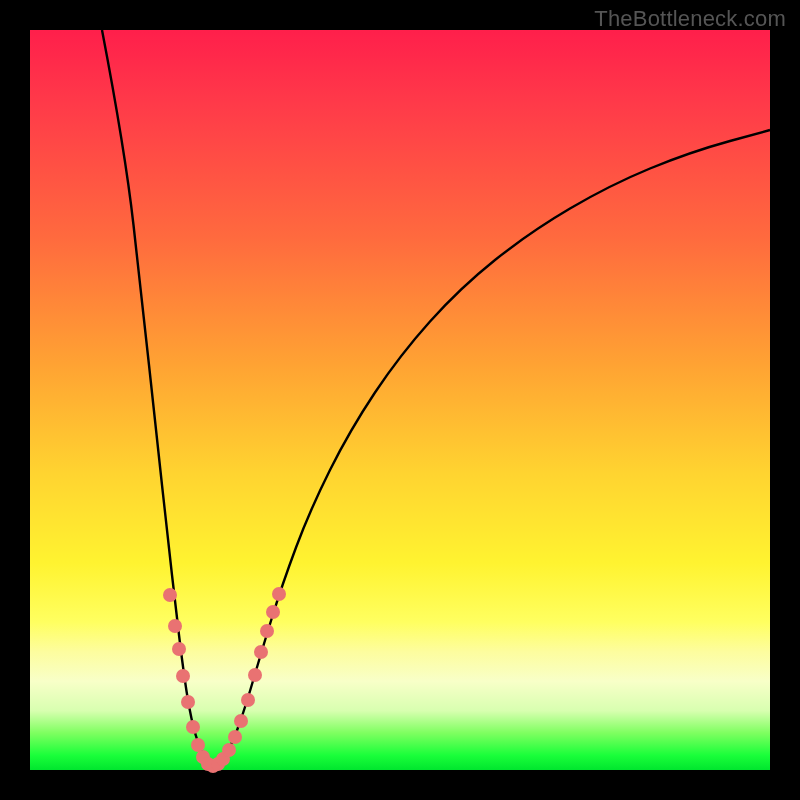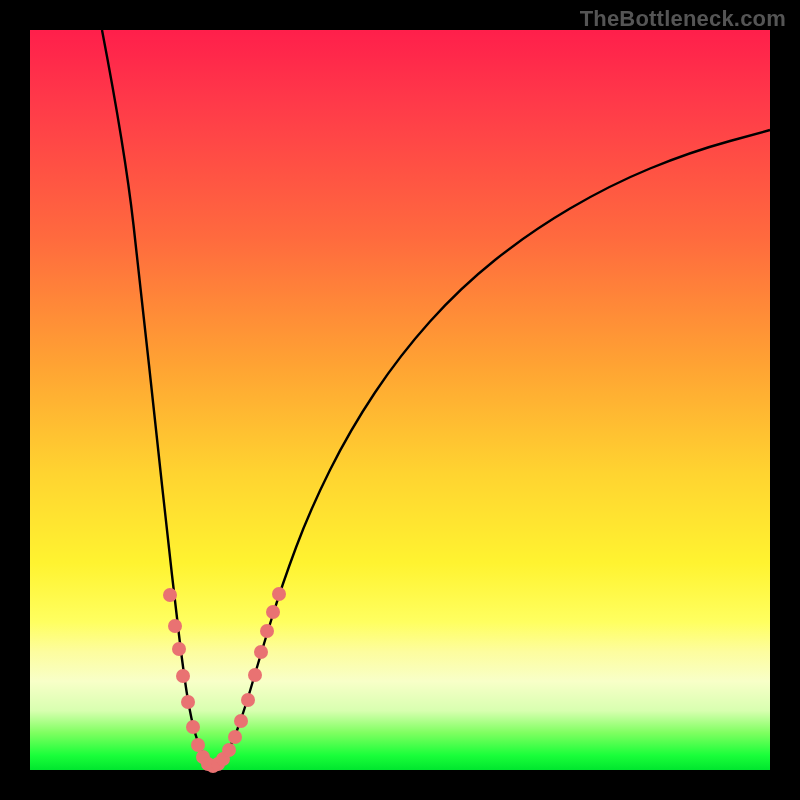--- a/index.html
+++ b/index.html
@@ -42,21 +42,21 @@
       #1aff3a 98%,
       #00e62e 100%
     );
   }
   .attribution {
     position: absolute;
     top: 6px;
     right: 14px;
     color: #555;
     font-size: 22px;
-    font-weight: 700;
+    font-weight: 400;
     letter-spacing: 0.2px;
     user-select: none;
   }
   svg.curve {
     position: absolute;
     left: 0;
     top: 0;
     width: 740px;
     height: 740px;
     overflow: visible;

